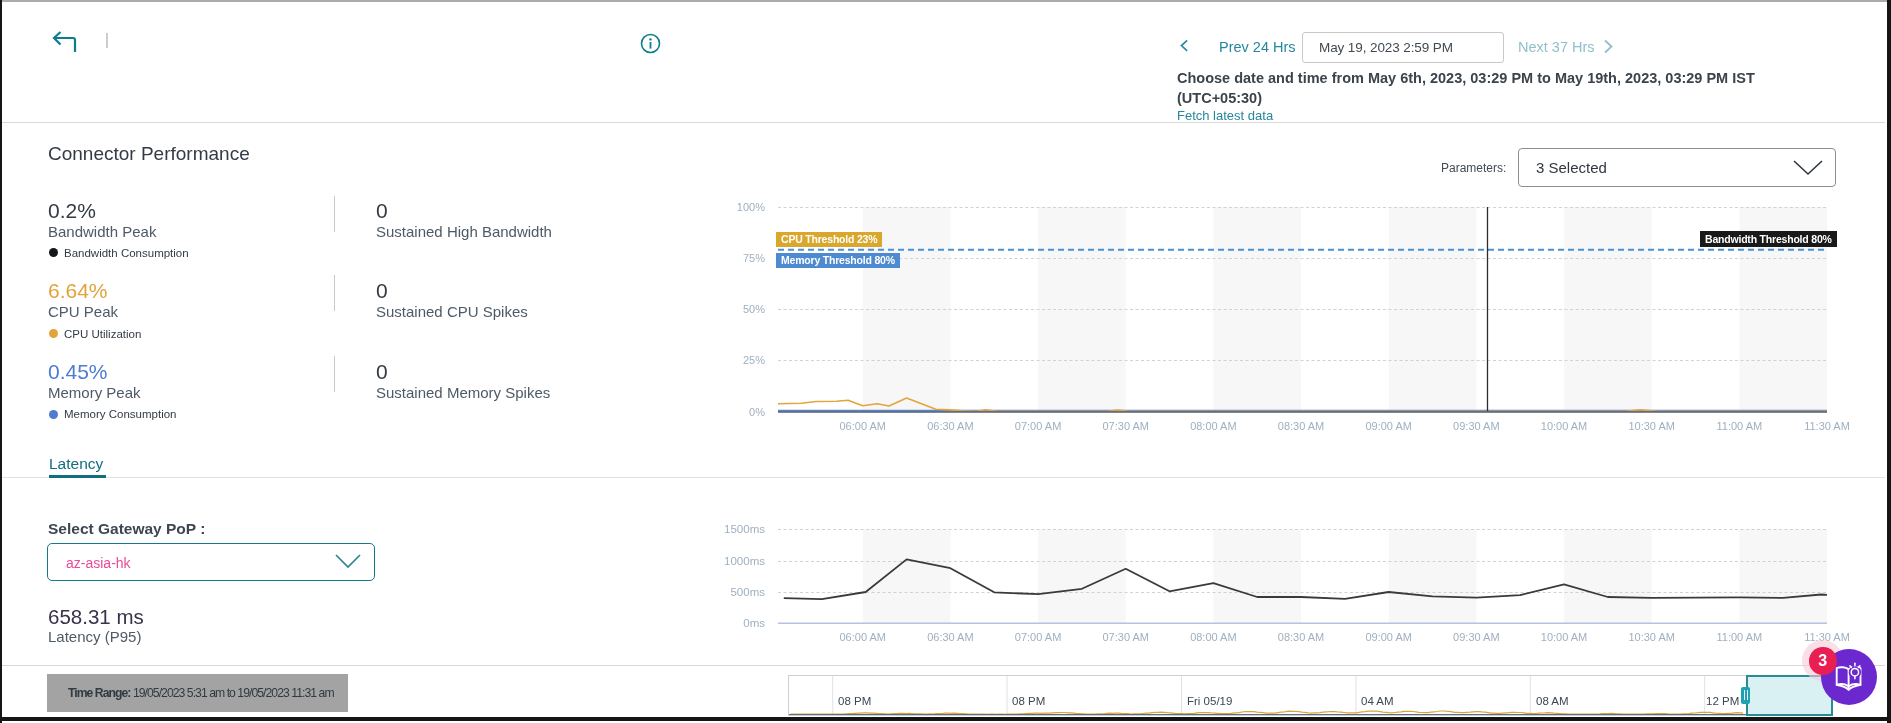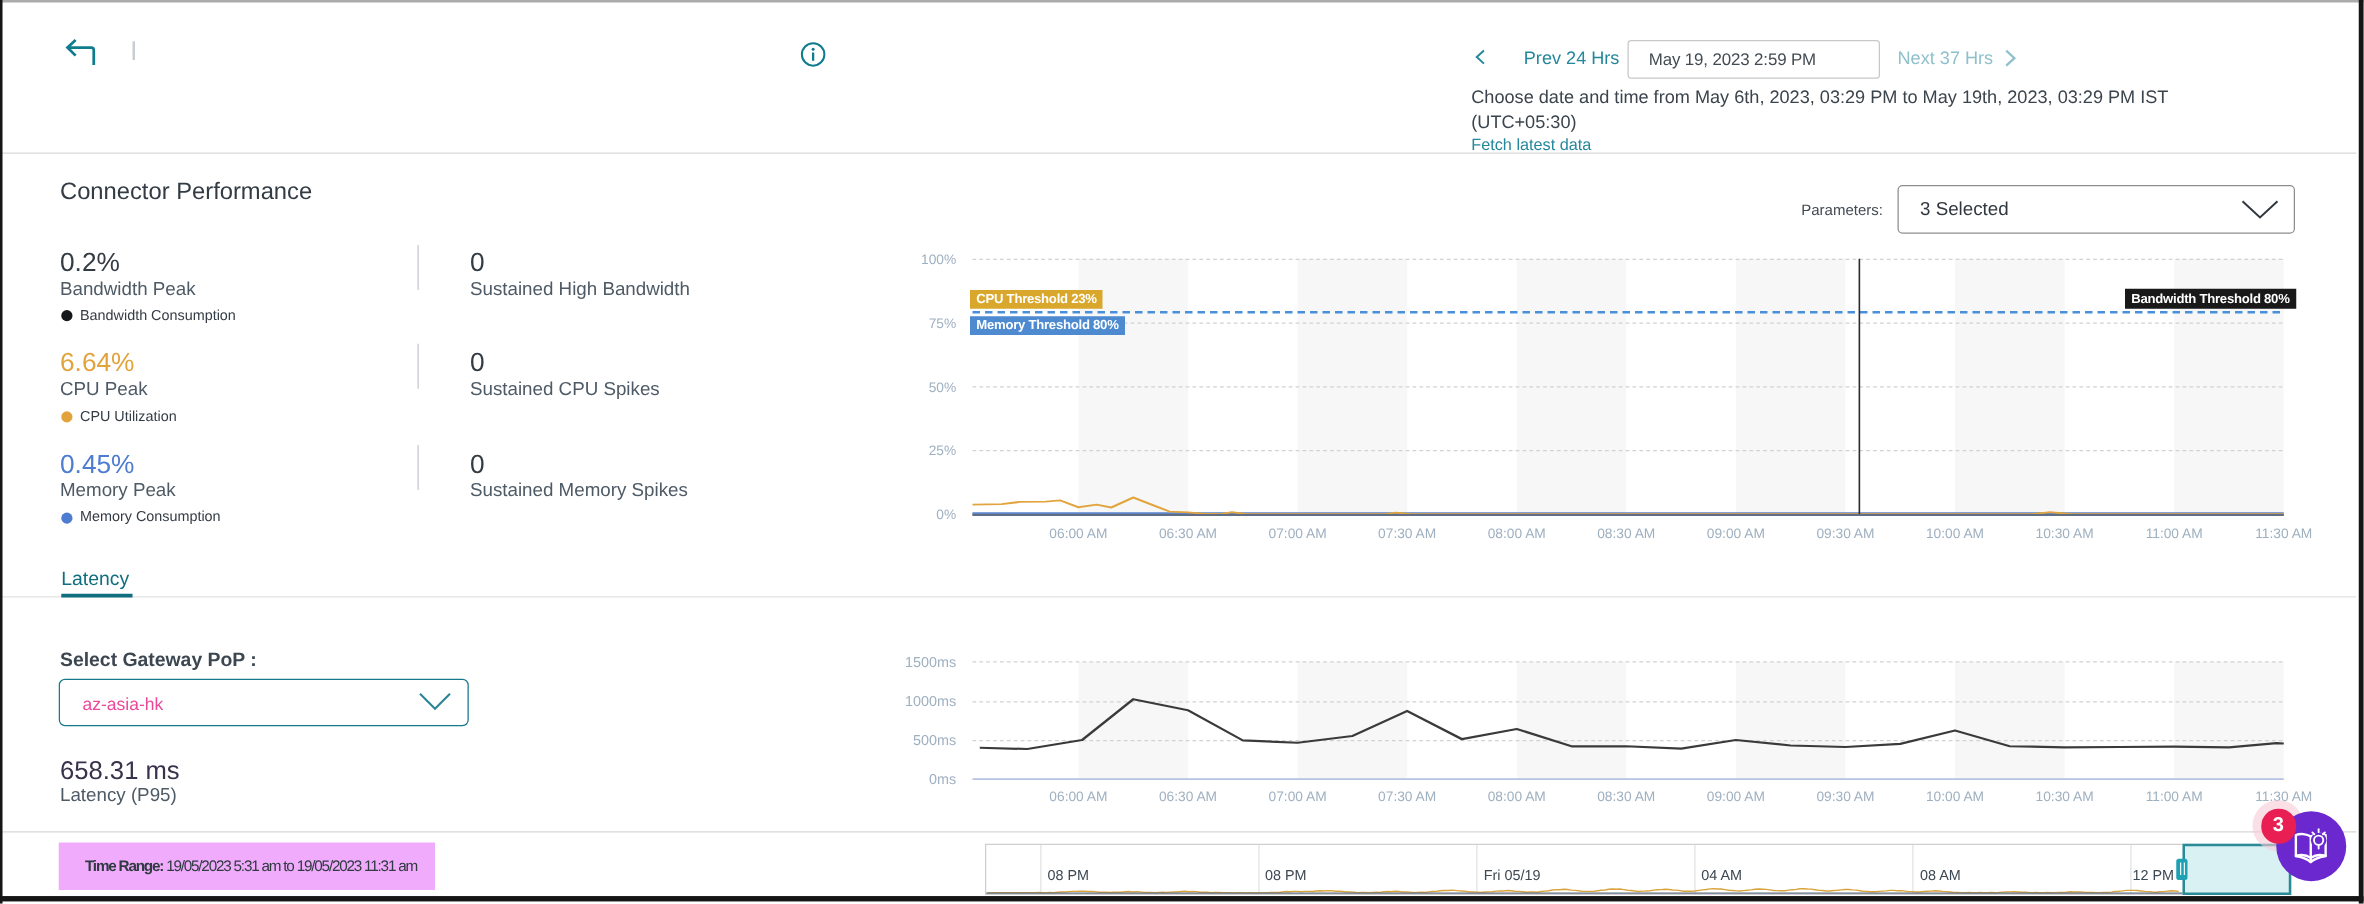--- a/index.html
+++ b/index.html
@@ -35,21 +35,21 @@
   <svg class="abs" style="left:1179px;top:39px;" width="11" height="15" viewBox="0 0 12 17">
     <path d="M9 1.5 L2.5 7.5 L9 13.5" fill="none" stroke="#25879c" stroke-width="1.8"></path>
   </svg>
   <div class="abs" style="left:1199px;top:39px;font-size:14.5px;color:#25879c;margin-left:20px;">Prev 24 Hrs</div>
   <div class="abs" style="left:1302px;top:32px;width:202px;height:31px;border:1px solid #c8c8c8;border-radius:3px;"></div>
   <div class="abs" style="left:1319px;top:40px;font-size:13.5px;color:#424a52;letter-spacing:-0.1px;">May 19, 2023 2:59 PM</div>
   <div class="abs" style="left:1518px;top:39px;font-size:14.5px;color:#8fc0cb;">Next 37 Hrs</div>
   <svg class="abs" style="left:1603px;top:39px;" width="11" height="15" viewBox="0 0 11 15">
     <path d="M2 1.5 L8.5 7.5 L2 13.5" fill="none" stroke="#8fc0cb" stroke-width="1.8"></path>
   </svg>
-  <div class="abs" style="left:1177px;top:68px;font-size:14.5px;color:#3b444c;line-height:20px;">Choose date and time from May 6th, 2023, 03:29 PM to May 19th, 2023, 03:29 PM IST<br>(UTC+05:30)</div>
+  <div class="abs" style="left:1177px;top:68px;font-size:14.5px;color:#3b444c;line-height:20px;font-weight:bold;">Choose date and time from May 6th, 2023, 03:29 PM to May 19th, 2023, 03:29 PM IST<br>(UTC+05:30)</div>
   <div class="abs" style="left:1177px;top:108px;font-size:13px;color:#25879c;">Fetch latest data</div>
 
   <div class="abs" style="left:48px;top:143px;font-size:19px;color:#333b44;">Connector Performance</div>
 
   <div class="abs" style="left:1441px;top:161px;font-size:12px;color:#424a52;">Parameters:</div>
   <div class="abs" style="left:1518px;top:148px;width:318px;height:39px;border:1px solid #8e8e8e;border-radius:4px;"></div>
   <div class="abs" style="left:1536px;top:159px;font-size:15px;color:#30373e;">3 Selected</div>
   <svg class="abs" style="left:1793px;top:160px;" width="30" height="16" viewBox="0 0 30 16">
     <path d="M1 1 L15 14 L29 1" fill="none" stroke="#30373e" stroke-width="1.6"></path>
   </svg>
@@ -161,21 +161,21 @@
   <div class="abs" style="left:48px;top:520px;font-size:15.5px;font-weight:700;color:#3d4752;">Select Gateway PoP :</div>
   <div class="abs" style="left:47px;top:543px;width:328px;height:38px;border:1.5px solid #16798a;border-radius:5px;"></div>
   <div class="abs" style="left:66px;top:555px;font-size:14px;color:#ec4899;">az-asia-hk</div>
   <svg class="abs" style="left:335px;top:554px;" width="26" height="15" viewBox="0 0 26 15">
     <path d="M1 1 L13 13 L25 1" fill="none" stroke="#2b8797" stroke-width="1.7"></path>
   </svg>
   <div class="abs" style="left:48px;top:605px;font-size:20.5px;color:#39324a;">658.31 ms</div>
   <div class="abs" style="left:48px;top:628px;font-size:15px;color:#4e5a65;">Latency (P95)</div>
 
   <div class="abs" style="left:0;top:665px;width:1885px;height:53px;border-top:1px solid #d8d8d8;"></div>
-  <div class="abs" style="left:47px;top:674px;width:301px;height:38px;background:#f0abfc;font-size:12.2px;color:#2f3b40;line-height:38px;padding-left:21px;white-space:nowrap;letter-spacing:-0.95px;"><b>Time Range:</b> 19/05/2023 5:31 am to 19/05/2023 11:31 am</div>
+  <div class="abs" style="left:47px;top:674px;width:301px;height:38px;background:#a3a3a3;font-size:12.2px;color:#2f3b40;line-height:38px;padding-left:21px;white-space:nowrap;letter-spacing:-0.95px;"><b>Time Range:</b> 19/05/2023 5:31 am to 19/05/2023 11:31 am</div>
 
   <div class="abs" style="left:788px;top:675px;width:1045px;height:41px;border:1px solid #cfcfcf;"></div>
   <div class="abs" style="left:838px;top:695px;font-size:11.5px;color:#3c4853;">08 PM</div>
   <div class="abs" style="left:1012px;top:695px;font-size:11.5px;color:#3c4853;">08 PM</div>
   <div class="abs" style="left:1187px;top:695px;font-size:11.5px;color:#3c4853;">Fri 05/19</div>
   <div class="abs" style="left:1361px;top:695px;font-size:11.5px;color:#3c4853;">04 AM</div>
   <div class="abs" style="left:1536px;top:695px;font-size:11.5px;color:#3c4853;">08 AM</div>
   <div class="abs" style="left:1706px;top:695px;font-size:11.5px;color:#3c4853;">12 PM</div>
 
   <div class="abs" style="left:789px;top:713.8px;width:1043px;height:1.6px;background:#5f6e84;"></div>

